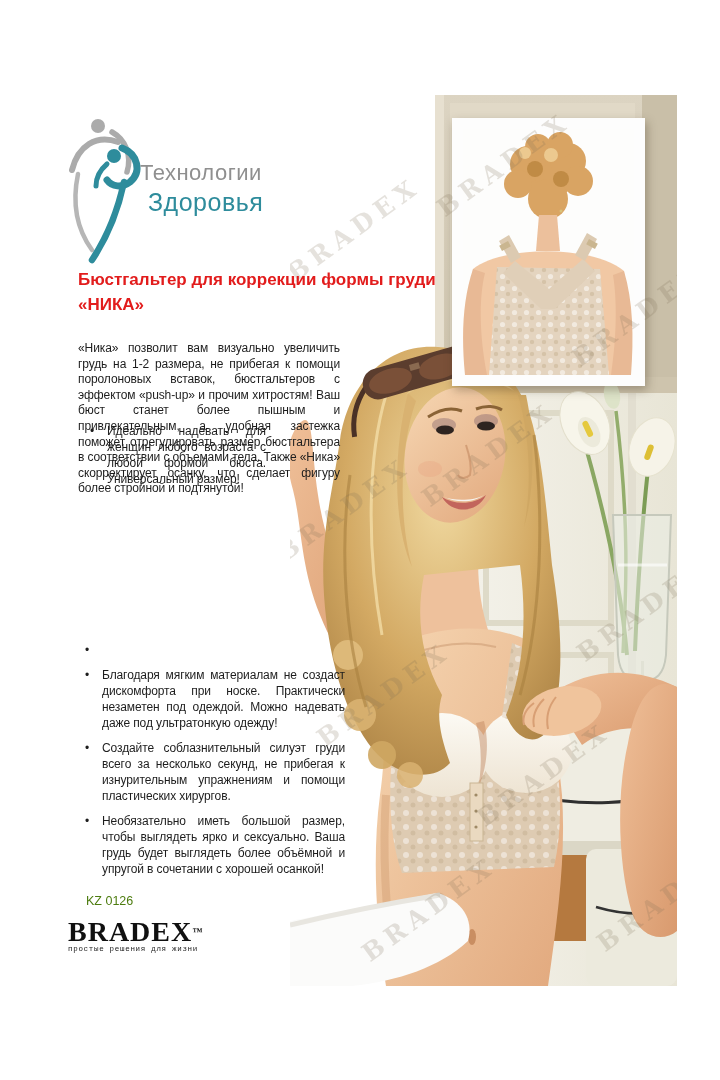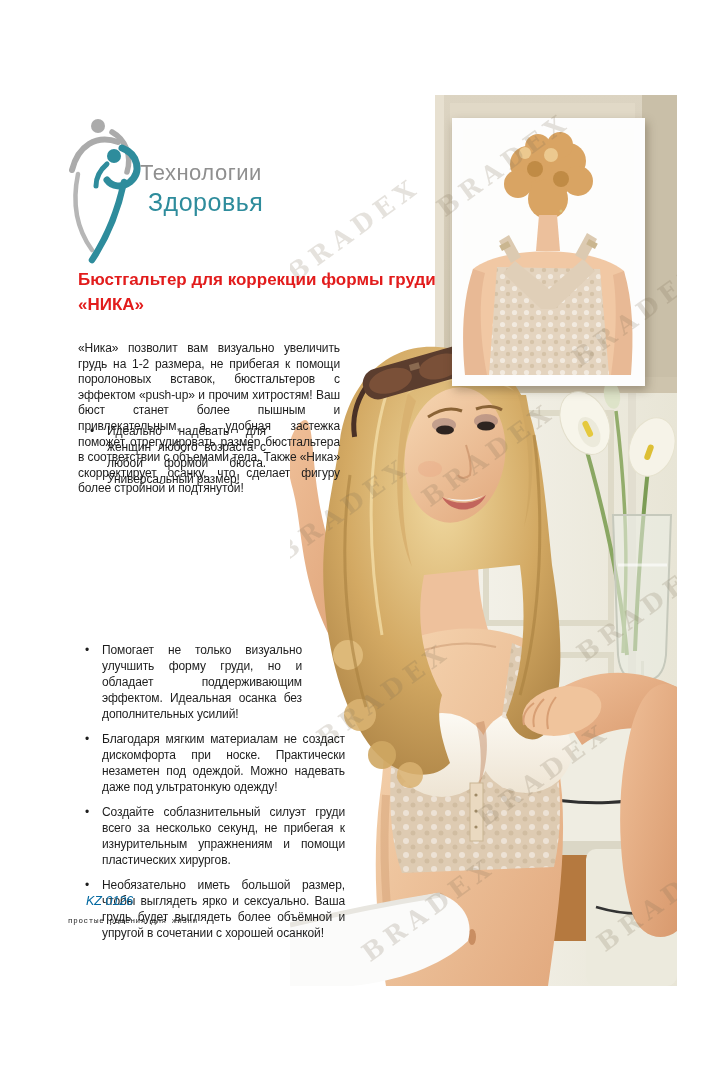--- a/index.html
+++ b/index.html
@@ -15,21 +15,21 @@
   .intro{position:absolute;left:78px;top:329px;width:362px;font-size:12px;line-height:15.6px;
          text-align:justify;z-index:2;letter-spacing:-.1px;}
   .intro-spacer{float:right;width:100px;height:122px;margin-top:31px;}
   .blist{position:absolute;z-index:2;list-style:none;margin:0;padding:0;font-size:12px;line-height:16px;}
   .blist li{display:flex;margin-bottom:9px;}
   .bdot{width:17px;flex:none;padding-left:2px;}
   .btext{flex:1;text-align:justify;hyphens:auto;letter-spacing:-.1px;}
   .blist-top{left:88px;top:423px;width:178px;}
   .blist-main{left:83px;top:642px;width:262px;}
   .blist-main li:nth-child(1) .btext{flex:none;width:200px;}
-  .kz{position:absolute;left:86px;top:894px;font-size:12.5px;font-style:italic;color:#0369a1;z-index:2;}
+  .kz{position:absolute;left:86px;top:894px;font-size:12.5px;color:#4d7c0f;z-index:2;}
   .bradex{position:absolute;left:68px;top:918px;z-index:2;color:#101010;}
   .bradex-name{font-family:"Liberation Serif",serif;font-weight:bold;font-size:28px;letter-spacing:1px;line-height:28px;}
   .bradex-tm{font-size:10px;vertical-align:super;font-family:"Liberation Serif",serif;font-weight:bold;}
   .bradex-tag{font-size:7.5px;letter-spacing:.7px;margin-top:-1px;color:#1a1a1a;font-family:Liberation Mono, monospace;}
   
   .photo{position:absolute;left:290px;top:95px;width:387px;height:891px;z-index:1;overflow:hidden;}
   .photo svg{display:block;}
   .inset{position:absolute;left:162px;top:23px;width:171px;height:246px;background:#fff;
          border:11px solid #fdfdfd;box-shadow:2px 4px 9px rgba(60,50,30,.35), inset 0 0 3px rgba(0,0,0,.15);z-index:2;}
   .wm{position:absolute;z-index:3;font-family:"DejaVu Serif",serif;font-weight:bold;font-size:25px;
@@ -60,39 +60,39 @@
   <ul class="blist blist-top">
     <li>
       <span class="bdot">•</span>
       <span class="btext">Идеально надевать для женщин любого возраста с любой формой бюста. Универсальный размер!</span>
     </li>
   </ul>
 
   <ul class="blist blist-main">
     <li>
       <span class="bdot">•</span>
-      <span class="btext">Помогает не только визуально улучшить форму груди, но и обладает поддерживающим эффектом. Идеальная осанка без дополнительных усилий!</span>
     </li>
     <li>
       <span class="bdot">•</span>
       <span class="btext">Благодаря мягким материалам не создаст дискомфорта при носке. Практически незаметен под одеждой. Можно надевать даже под ультратонкую одежду!</span>
     </li>
     <li>
       <span class="bdot">•</span>
       <span class="btext">Создайте соблазнительный силуэт груди всего за несколько секунд, не прибегая к изнурительным упражнениям и помощи пластических хирургов.</span>
     </li>
     <li>
       <span class="bdot">•</span>
       <span class="btext">Необязательно иметь большой размер, чтобы выглядеть ярко и сексуально. Ваша грудь будет выглядеть более объёмной и упругой в сочетании с хорошей осанкой!</span>
     </li>
   </ul>
 
   <div class="kz">KZ 0126</div>
 
   <div class="bradex">
+    <div><span class="bradex-name">BRADEX</span><span class="bradex-tm">™</span></div>
     <div class="bradex-tag">простые решения для жизни</div>
   </div>
 
   <div class="photo">
     <svg width="387" height="891" viewBox="0 0 387 891">
       <defs>
         <linearGradient id="wallG" x1="0" y1="0" x2="0" y2="1">
           <stop offset="0" stop-color="#dcd4c2"></stop>
             <stop offset="1" stop-color="#cfc5ae"></stop>
         </linearGradient>

